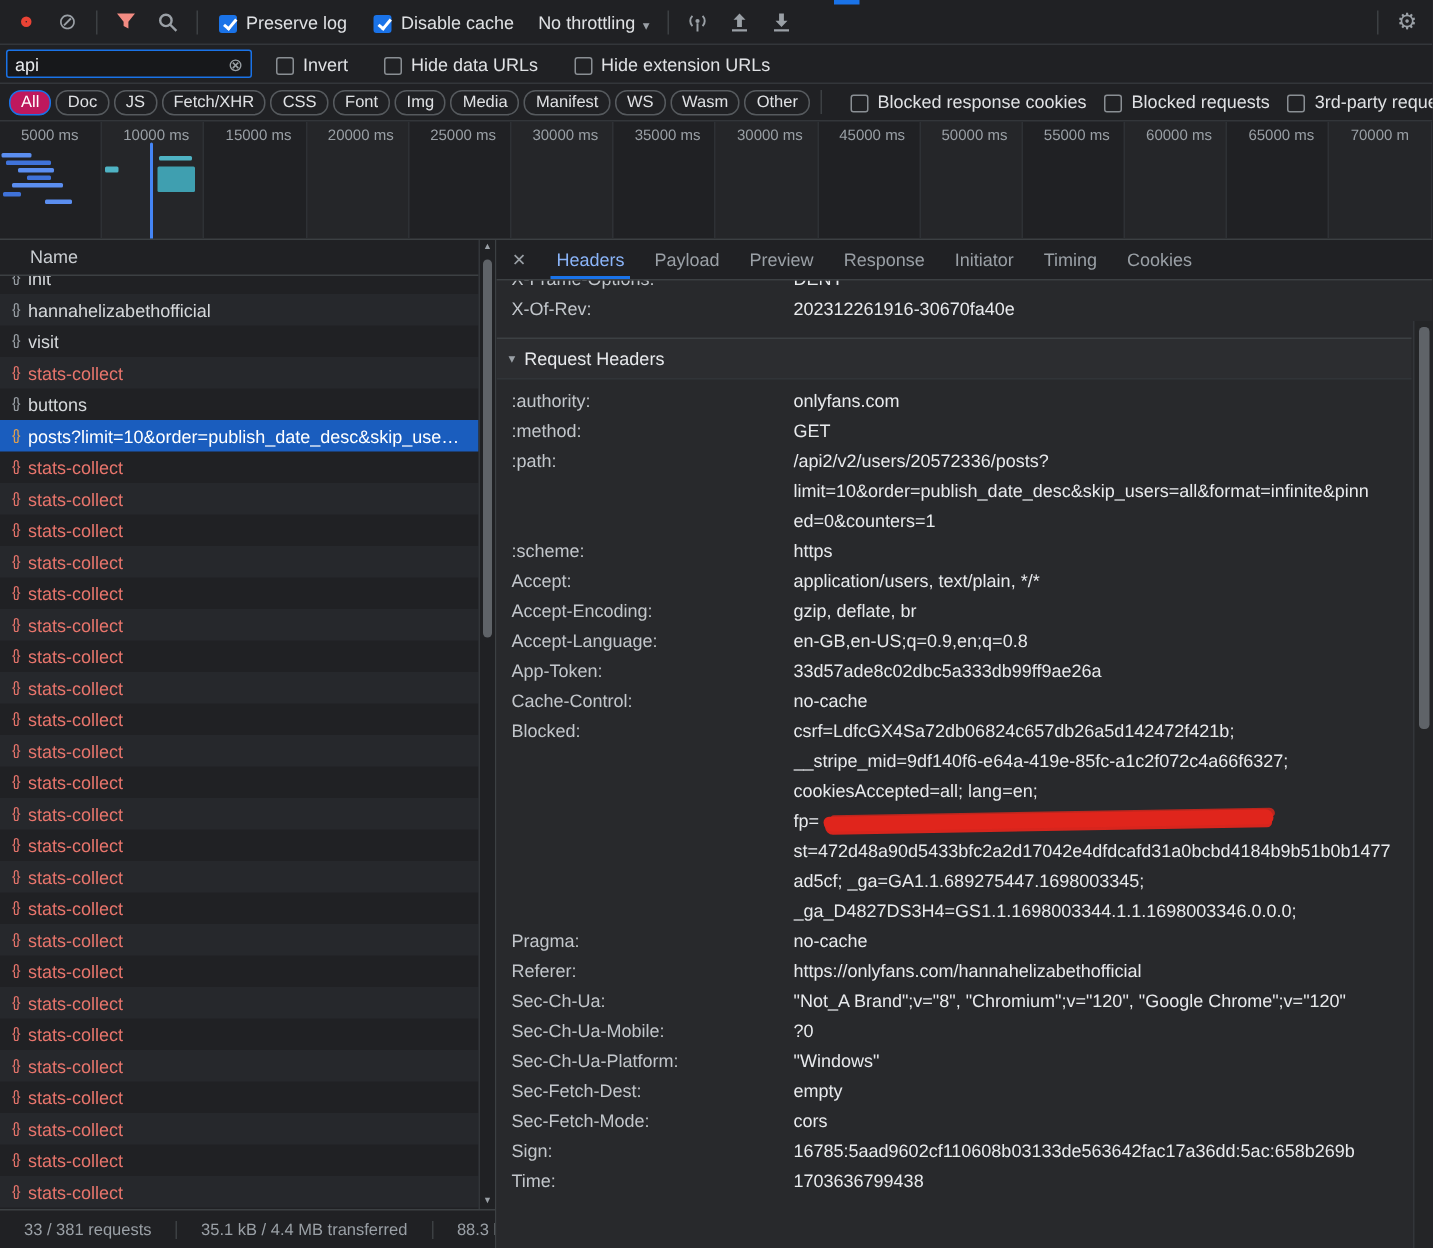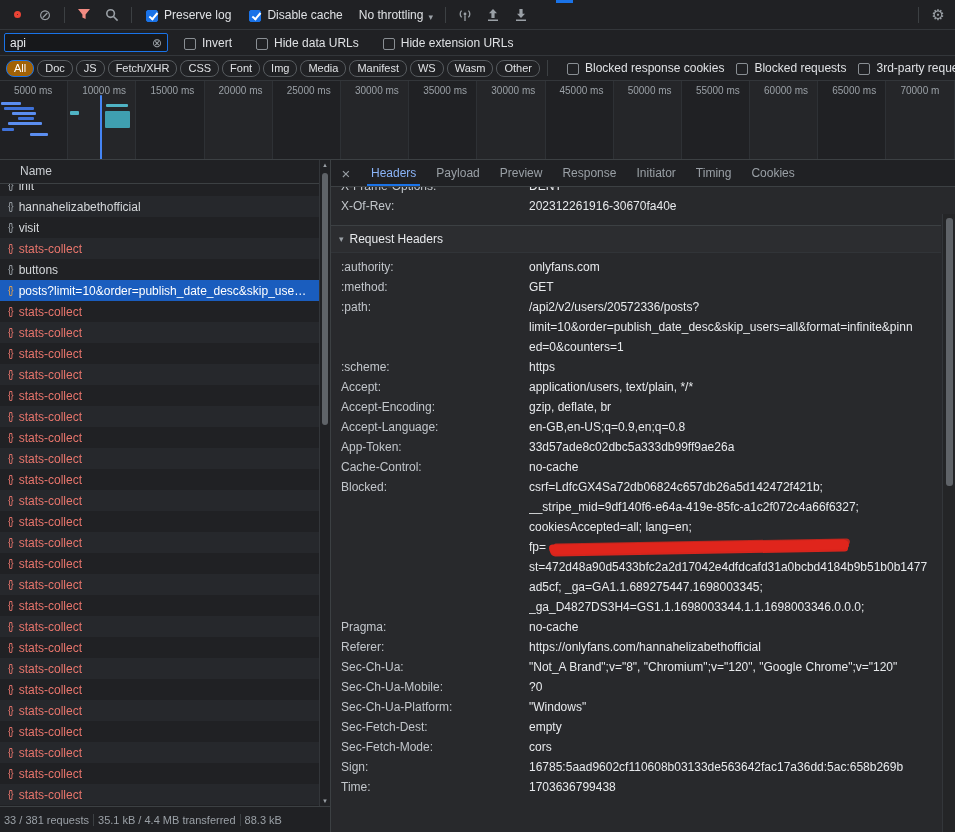--- a/index.html
+++ b/index.html
@@ -25,21 +25,21 @@
   
   .filter-row { height:26px; flex:none; display:flex; align-items:center; padding:0 4px; gap:8px; border-bottom:1px solid #33363a; }
   .filterbox { display:flex; align-items:center; width:164px; height:19px; border:1px solid #1a73e8; border-radius:2px; background:#17181b; padding:0 5px; gap:4px; }
   .filterbox input { flex:1; min-width:0; background:none; border:none; outline:none; color:#e8eaed; font:12px "Liberation Sans", sans-serif; }
   .clear-x { color:#9aa0a6; font-size:12px; line-height:1; cursor:pointer; }
 
   
   .chips-row { height:25px; flex:none; display:flex; align-items:center; padding:0 6px; gap:3px; border-bottom:1px solid #33363a; }
   .chips { display:flex; align-items:center; gap:3px; }
   .chip { height:17px; padding:0 7px; border-radius:8px; border:1px solid #565a5e; background:none; color:#dfe1e4; font:11px/15px "Liberation Sans", sans-serif; cursor:pointer; white-space:nowrap; }
-  .chip.selected { background:#a16207; border-color:#1a73e8; color:#fff; }
+  .chip.selected { background:#be185d; border-color:#1a73e8; color:#fff; }
   .chips-cbs { display:flex; align-items:center; margin-left:6px; }
   .chips-cbs .cb { margin:0 6px; }
 
   
   .timeline { height:79px; flex:none; position:relative; overflow:hidden; border-bottom:1px solid #3c4043; cursor:crosshair; }
   .ticks { display:flex; height:100%; }
   .tick { width:68.2px; flex:none; border-right:1px solid #2e3135; padding:4px 0 0 14px; font-size:10px; color:#9aa0a6; white-space:nowrap; overflow:hidden; }
   .tick.alt { background:rgba(255,255,255,0.025); }
   .wbar { position:absolute; border-radius:1px; }
 
@@ -58,21 +58,21 @@
   .req.selected .reqlabel { color:#fff; }
   .req.selected .reqicon { color:#e3a14f; }
 
   .left-scrollbar { position:absolute; top:0; bottom:26px; right:0; width:11px; background:#202124; border-left:1px solid #33363a; z-index:3; }
   .sb-up { position:absolute; top:2px; left:0; right:0; text-align:center; font-size:6px; color:#9aa0a6; cursor:pointer; }
   .sb-down { position:absolute; bottom:2px; left:0; right:0; text-align:center; font-size:6px; color:#9aa0a6; cursor:pointer; }
   .sb-thumb { position:absolute; left:2px; width:6px; background:#5f6368; border-radius:3px; cursor:grab; }
   .left-scrollbar .sb-thumb { top:13px; height:252px; }
 
   .status-bar { height:26px; flex:none; border-top:1px solid #3c4043; display:flex; align-items:center; font-size:11px; color:#9aa0a6; background:#202124; overflow:hidden; }
-  .status-item { padding:0 4px; white-space:nowrap; }
+  .status-item { padding:0 16px; white-space:nowrap; }
   .status-item + .status-item { border-left:1px solid #3c4043; }
 
   
   .right { flex:1; min-width:0; display:flex; flex-direction:column; background:#28292c; position:relative; }
   .tabs { height:27px; flex:none; display:flex; align-items:stretch; background:#202124; border-bottom:1px solid #3c4043; }
   .tab-close { width:30px; display:flex; align-items:center; justify-content:center; color:#9aa0a6; font-size:15px; cursor:pointer; }
   .tab { padding:0 10px; display:flex; align-items:center; color:#9aa0a6; position:relative; cursor:pointer; white-space:nowrap; }
   .tab.active { color:#8ab4f8; }
   .tab.active::after { content:""; position:absolute; left:6px; right:6px; bottom:0; height:2px; background:#1a73e8; }
 

